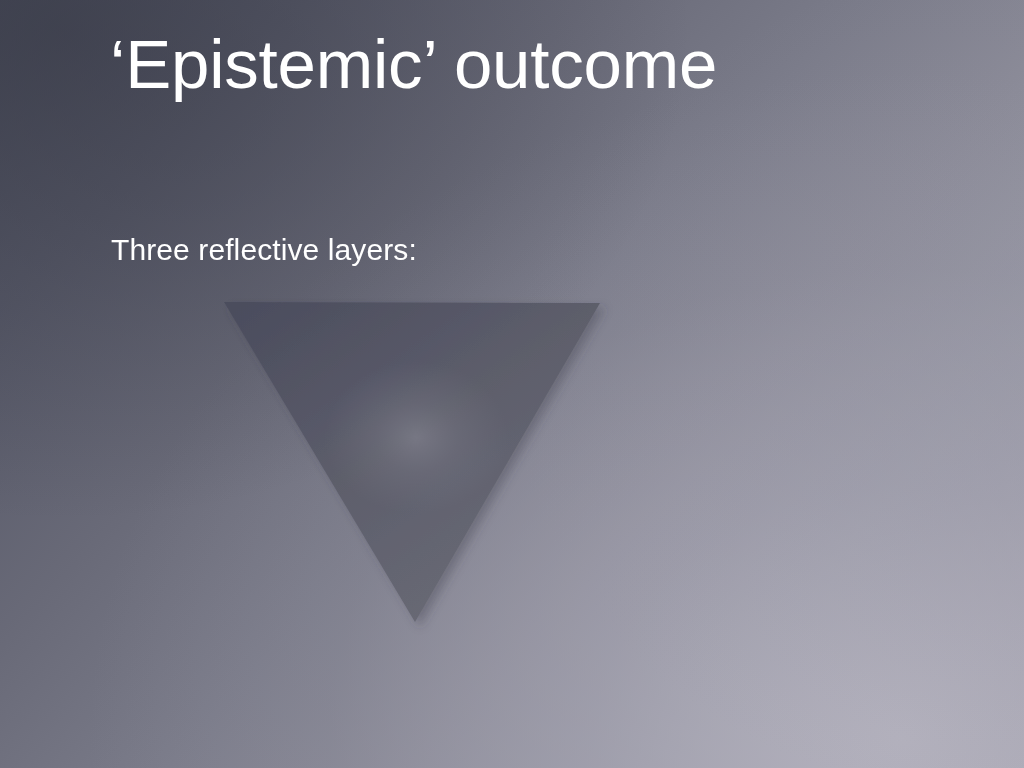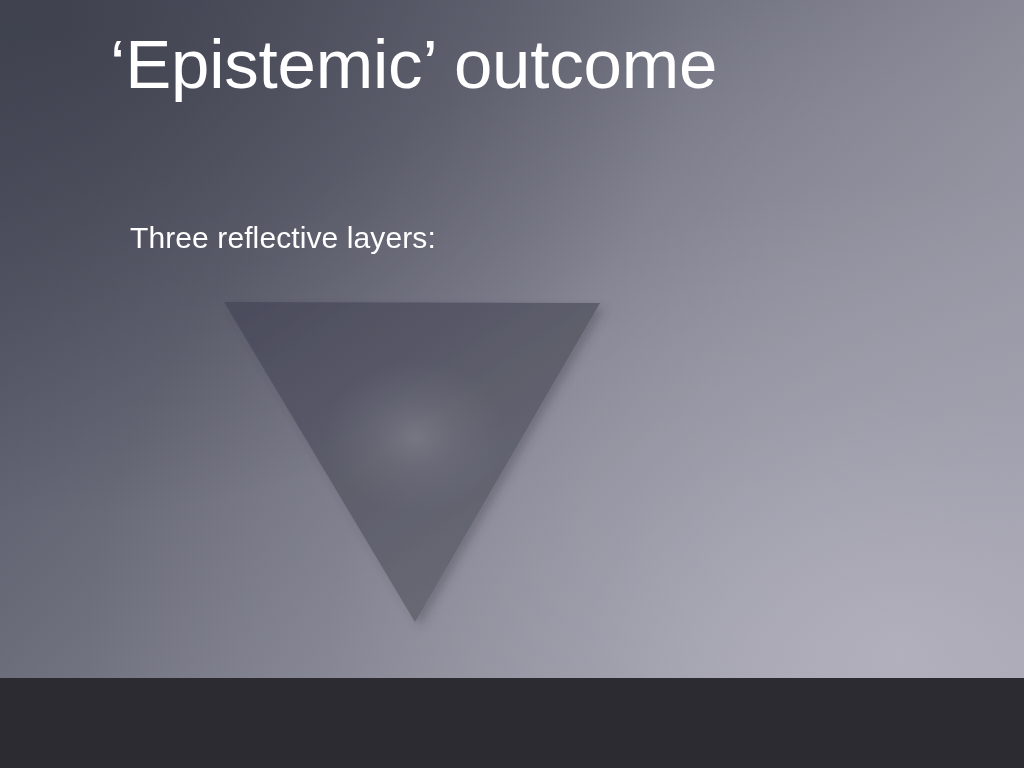--- a/index.html
+++ b/index.html
@@ -4,21 +4,21 @@
 <title>Slide</title>
 <style>
   html, body {
     margin: 0;
     padding: 0;
     background: #2b2b31;
   }
   #slide {
     position: relative;
     width: 1024px;
-    height: 678px;
+    height: 768px;
     overflow: hidden;
     font-family: "Liberation Sans", sans-serif;
     
     background:
       radial-gradient(ellipse 1100px 900px at 88% 96%,
         rgba(180,178,190,0.95) 0%,
         rgba(168,166,180,0.55) 28%,
         rgba(150,149,163,0.22) 52%,
         rgba(120,120,134,0.0) 74%),
       linear-gradient(132deg,
@@ -56,28 +56,27 @@
     font-size: 69px;
     font-weight: 400;
     letter-spacing: -0.2px;
     line-height: 1.06;
     white-space: nowrap;
   }
 
   #subtitle {
     position: absolute;
     left: 111px;
-    top: 220px;
+    top: 232px;
     color: #ffffff;
     font-size: 30px;
     font-weight: 400;
     letter-spacing: 0.1px;
     line-height: 1.2;
     white-space: nowrap;
-    margin-left: 19px;
   }
 
   #diagram {
     position: absolute;
     left: 0;
     top: 0;
     width: 1024px;
     height: 768px;
     pointer-events: none;
   }

